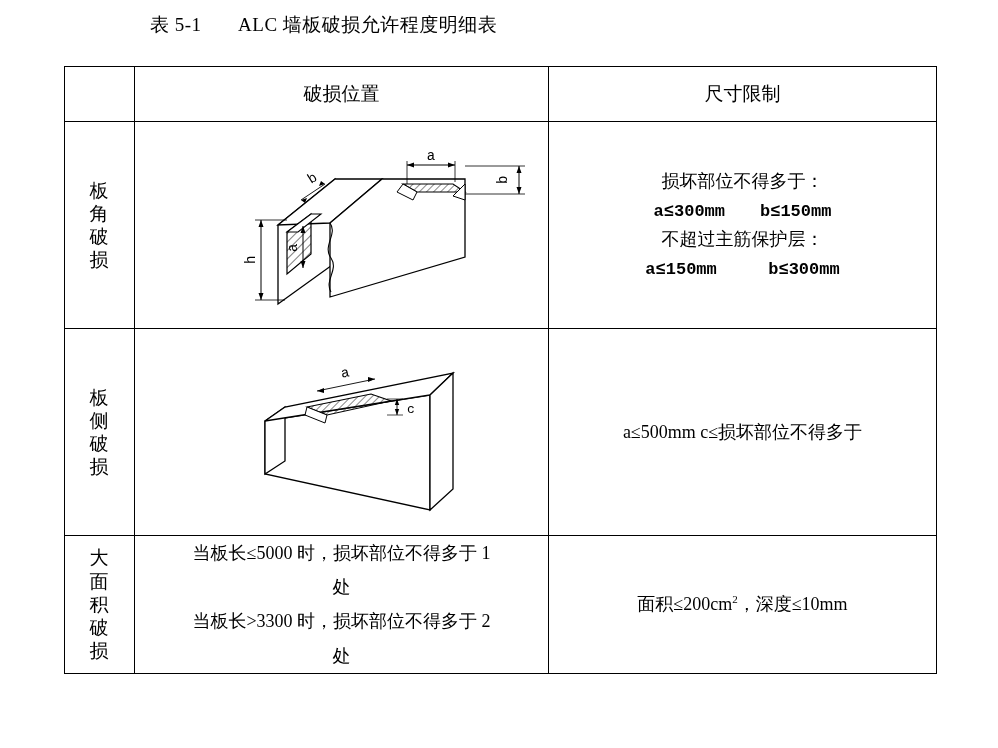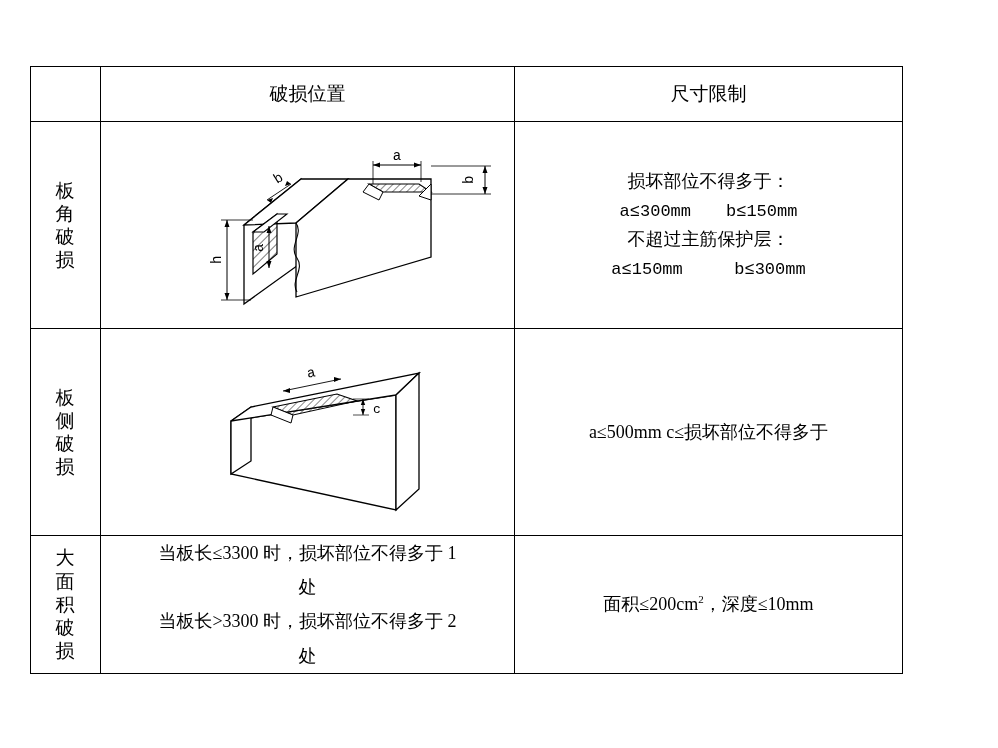--- a/index.html
+++ b/index.html
@@ -25,21 +25,21 @@
     top: 12px;
     font-size: 19px;
     letter-spacing: 0.5px;
     white-space: nowrap;
   }
   .table-caption .caption-num {
     font-family: "Liberation Serif", serif;
   }
   .main-table {
     position: absolute;
-    left: 30px;
+    left: 64px;
     top: 66px;
     width: 872px;
     border-collapse: collapse;
     table-layout: fixed;
   }
   .main-table td {
     border: 1px solid #000000;
     padding: 0;
     vertical-align: middle;
     text-align: center;
@@ -61,20 +61,21 @@
     display: block;
   }
   .limit-text {
     font-size: 18px;
     line-height: 1.6;
     font-family: "Liberation Serif", serif;
   }
   .limit-text .mono {
     font-family: "Liberation Mono", monospace;
     font-size: 17px;
+    font-weight: bold;
   }
   .limit-line {
     white-space: nowrap;
   }
   .gapsp { display: inline-block; width: 26px; }
   .gapsp-sm { display: inline-block; width: 12px; }
 
   .diagram-cell {
     position: relative;
     height: 206px;
@@ -94,20 +95,25 @@
   svg { display: block; }
   .svgwrap { position: absolute; left: 0; top: 0; }
 
   sup { font-size: 11px; vertical-align: super; }
 </style>
 </head>
 <body>
 
 <div class="page">
 
+  <div class="table-caption">
+    <span class="caption-num">表 5-1</span>
+    <span class="gapsp"></span>
+    <span>ALC 墙板破损允许程度明细表</span>
+  </div>
 
   <table class="main-table">
     <colgroup>
       <col class="col-label">
       <col class="col-pos">
       <col class="col-limit">
     </colgroup>
     <tbody>
 
       <tr>
@@ -253,21 +259,21 @@
 
       <tr>
         <td class="row-label">
           <span>大</span>
           <span>面</span>
           <span>积</span>
           <span>破</span>
           <span>损</span>
         </td>
         <td class="area-cell">
-          <div class="ln">当板长≤3300 时，损坏部位不得多于 1</div>
+          <div class="ln">当板长≤5000 时，损坏部位不得多于 1</div>
           <div class="ln">处</div>
           <div class="ln">当板长&gt;3300 时，损坏部位不得多于 2</div>
           <div class="ln">处</div>
         </td>
         <td>
           <div class="limit-text">
             <div class="limit-line">
               <span>面积≤200cm</span><sup>2</sup><span>，深度≤10mm</span>
             </div>
           </div>

